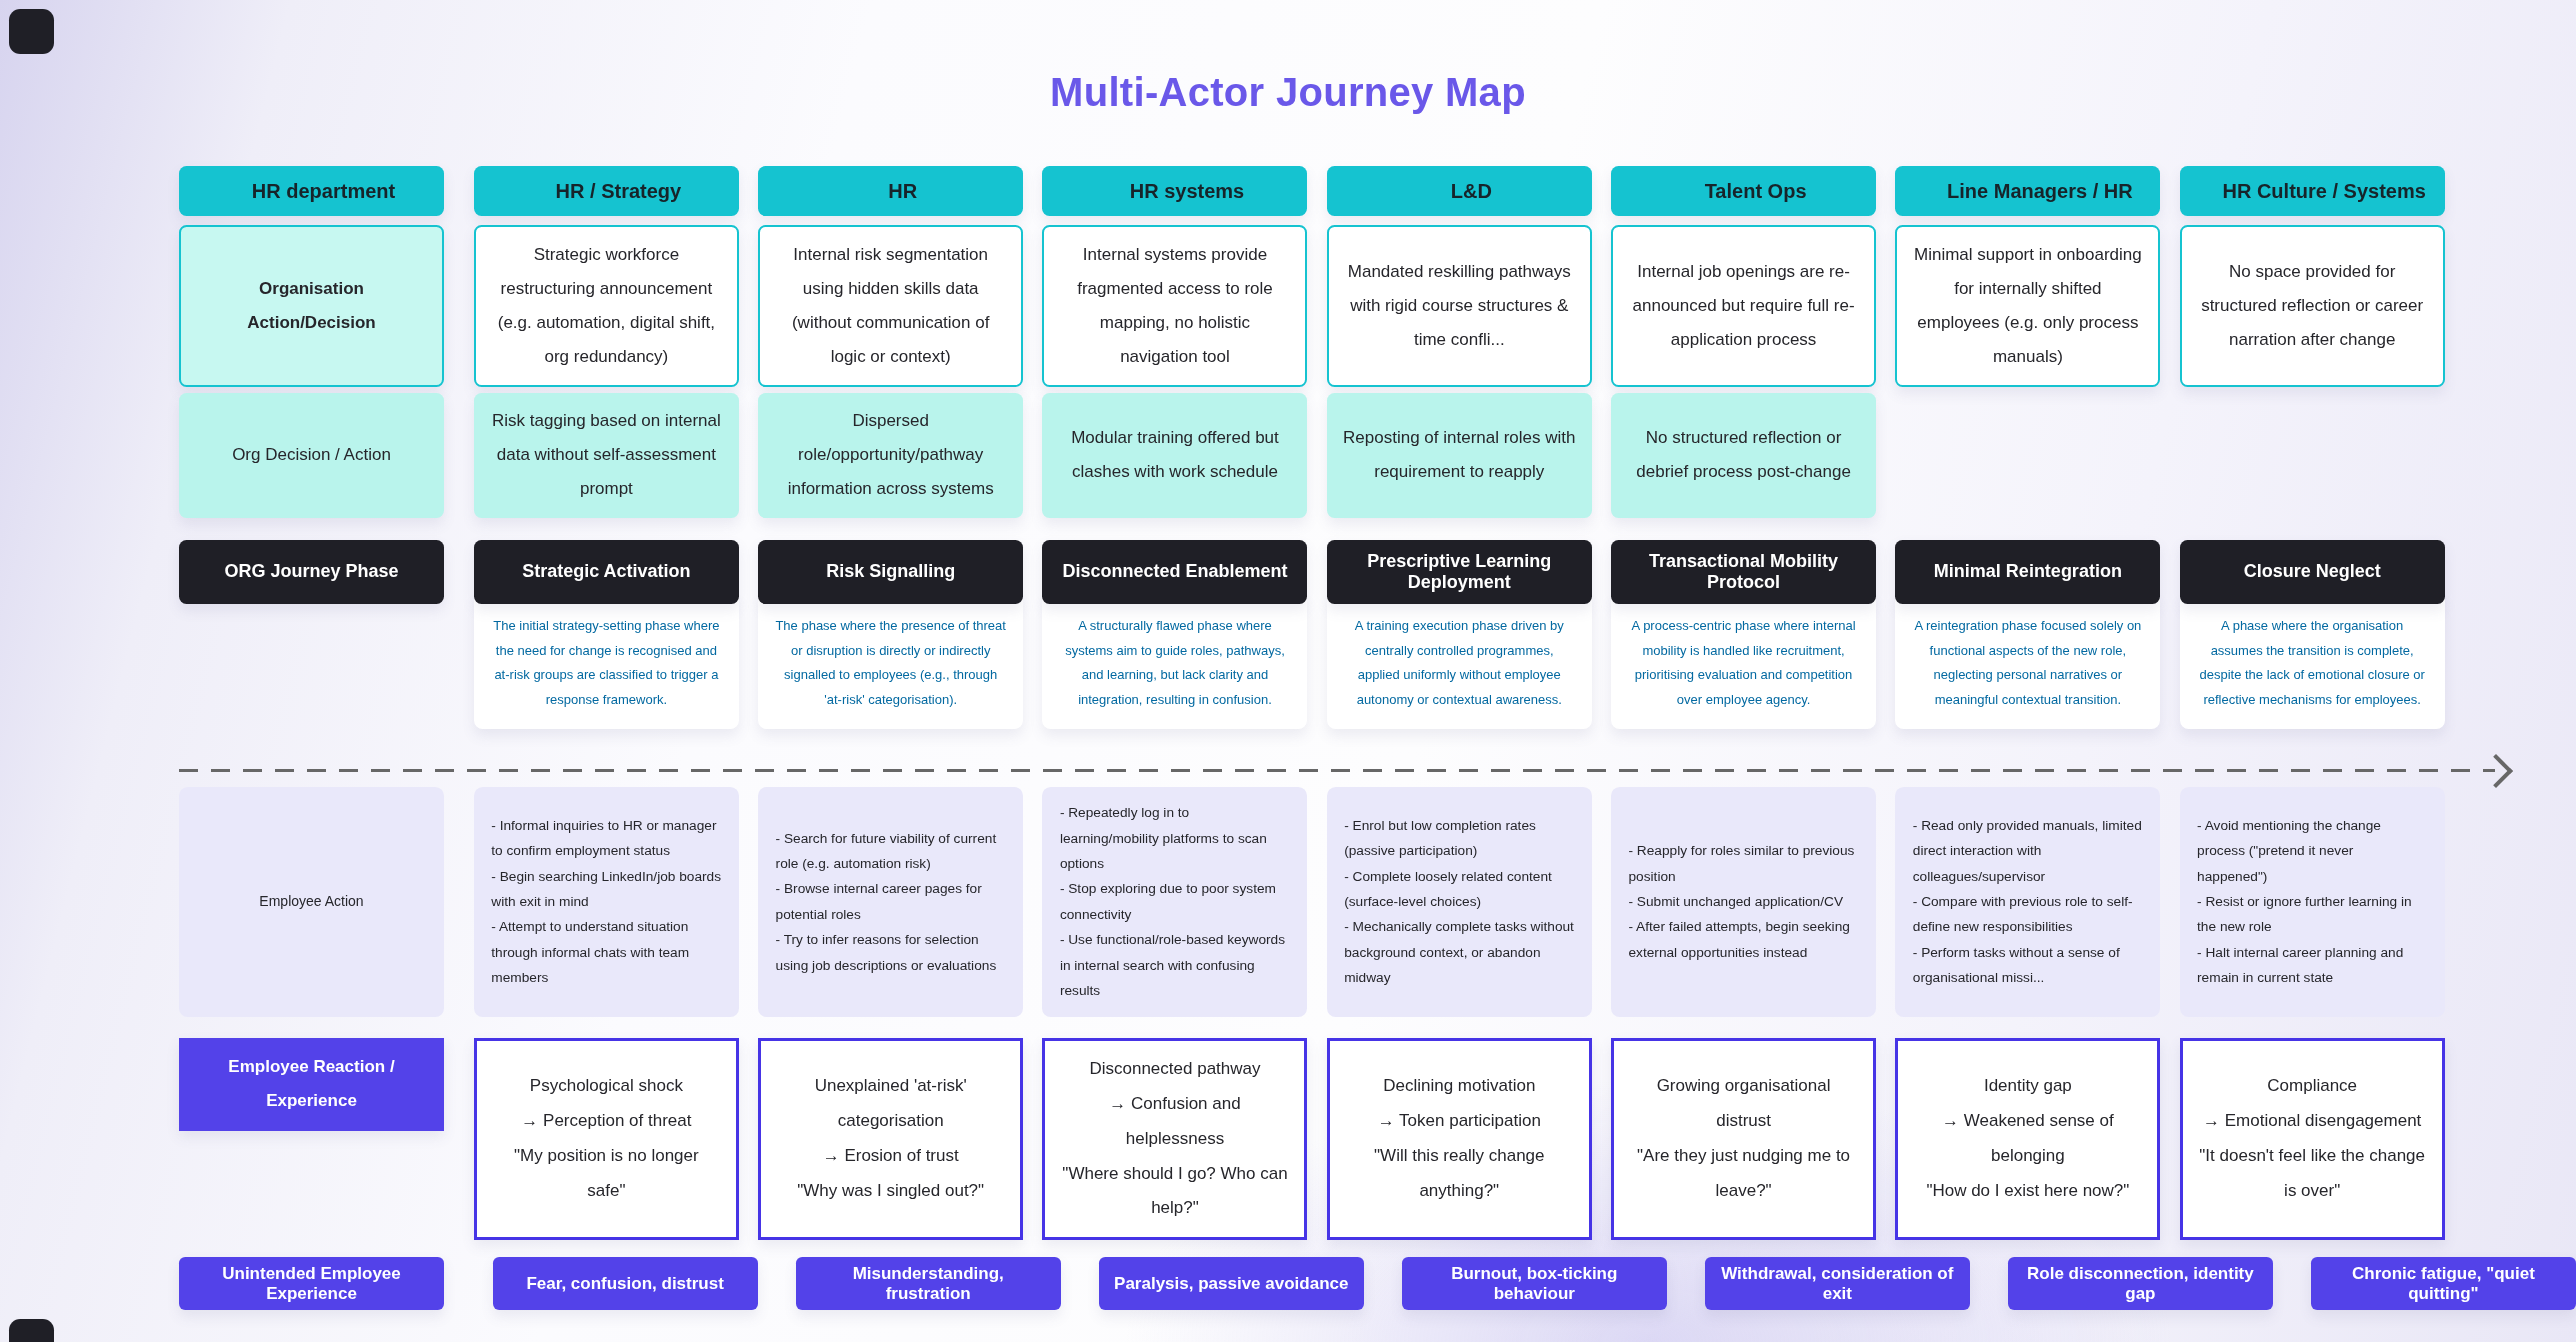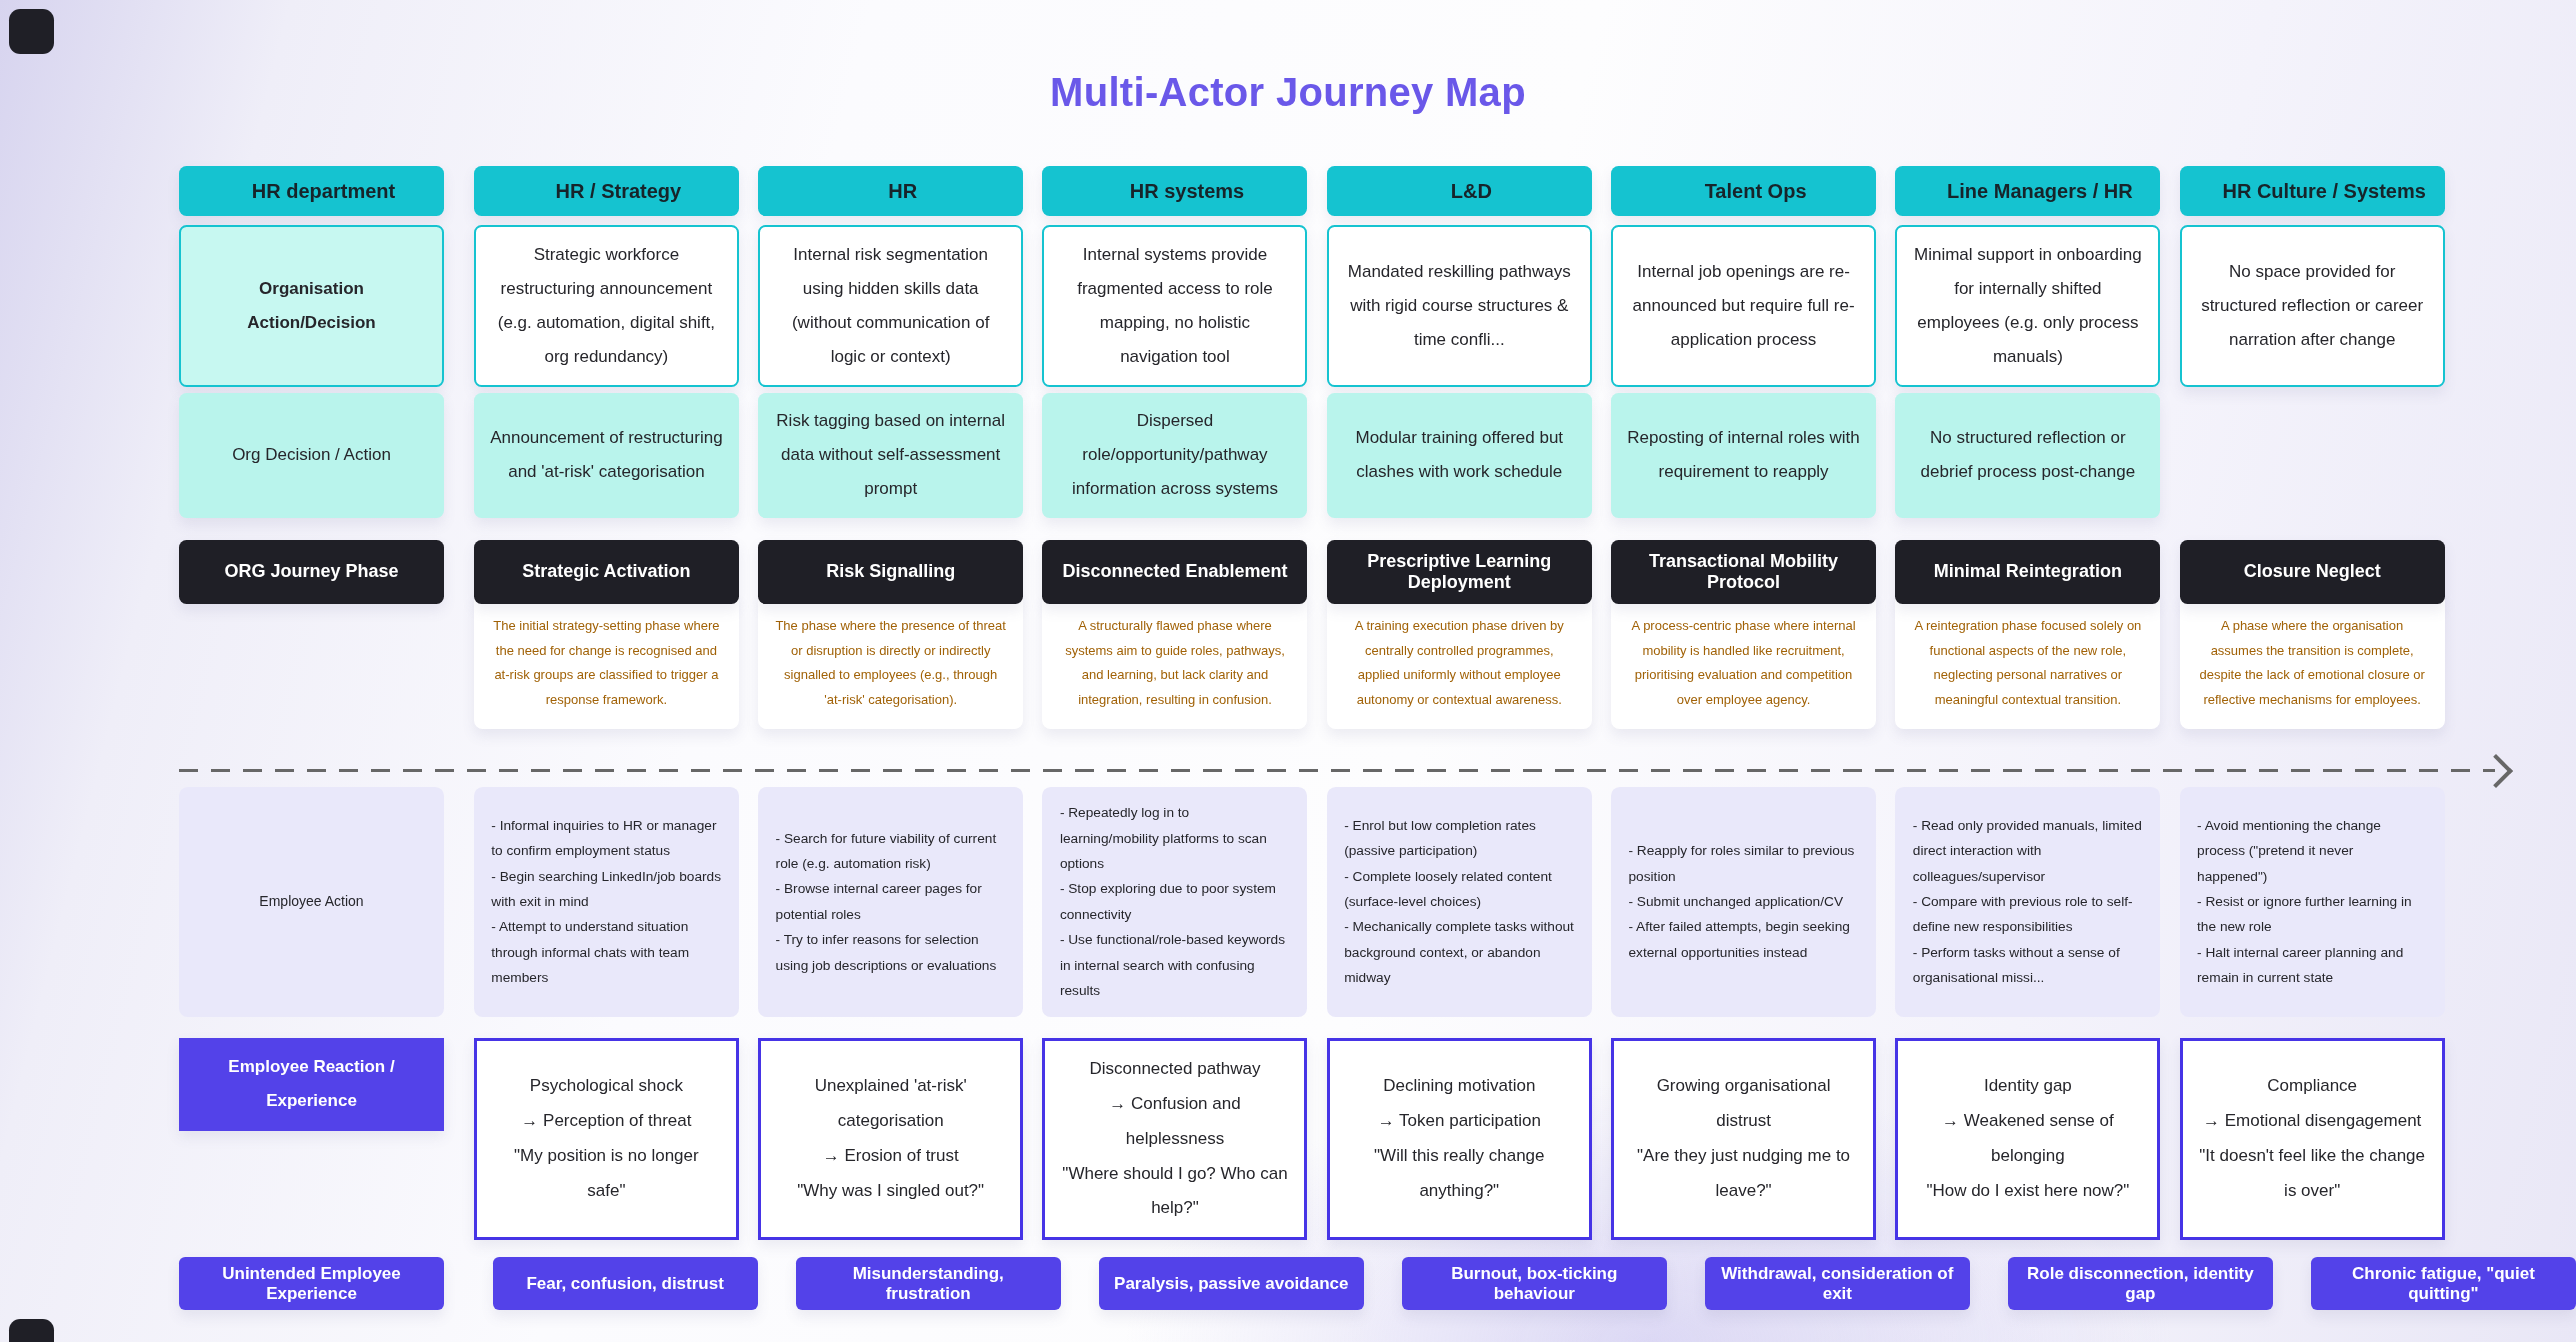--- a/index.html
+++ b/index.html
@@ -37,21 +37,21 @@
   .row-actor .cell{ min-height:50px; background:#15c3d0; color:#17242a; font-size:20px; font-weight:700;padding-left:40px; }
   .row-orgaction{ margin-top:8.7px; }
   .row-orgaction .cell{ min-height:117px; background:#ffffff; border:2.5px solid #15c3d0; font-size:17px; font-weight:500; line-height:2.0; }
   .row-orgaction .label-cell.cell{ background:#c7f8f1; font-weight:600; }
   .row-orgdecision{ margin-top:6.2px; }
   .row-orgdecision .cell{ min-height:97px; background:#b9f4ec; border:none; font-size:17px; font-weight:500; line-height:2.0; }
   .row-orgphase{ margin-top:22px; }
   .cell-dark{ background:#1f1f26 !important; color:#fff !important; font-weight:700; }
   .row-orgphase .cell{ min-height:59px; font-size:18px; position:relative; z-index:1; }
   .row-desc{ margin-top:-6.2px; }
-  .row-desc .cell{ min-height:72px; background:#ffffff; border-radius:0 0 8.7px 8.7px; font-size:13px; font-weight:500; line-height:1.9; color:#a16207; padding:16px 16px; }
+  .row-desc .cell{ min-height:72px; background:#ffffff; border-radius:0 0 8.7px 8.7px; font-size:13px; font-weight:500; line-height:1.9; color:#0369a1; padding:16px 16px; }
   .row-desc .label-cell{ background:none; box-shadow:none; border:none; }
 
   .divider-row{ margin:27px 0 0 0; height:30px; display:flex; align-items:center; padding-right:68px; }
   .dash-line{ flex:1; height:3.7px; background:repeating-linear-gradient(90deg,#676767 0 18.7px,transparent 18.7px 32px); }
   .arrow-head{ width:24px; height:24px; border-top:4.4px solid #676767; border-right:4.4px solid #676767; transform:rotate(45deg); margin-left:-11.2px; }
 
   .row-action{ margin-top:1.2px; }
   .row-action .cell{ min-height:92px; background:#e9e8fa; border-radius:8.7px; box-shadow:none; font-size:13.7px; font-weight:500; line-height:1.85; text-align:left; justify-content:flex-start; padding:13.7px 17.4px; }
   .row-action .label-cell.cell{ text-align:center; justify-content:center; font-size:14px; font-weight:400; }
 
@@ -90,21 +90,20 @@
       <div class="cell col-cell">Internal risk segmentation using hidden skills data (without communication of logic or context)</div>
       <div class="cell col-cell">Internal systems provide fragmented access to role mapping, no holistic navigation tool</div>
       <div class="cell col-cell">Mandated reskilling pathways with rigid course structures &amp; time confli...</div>
       <div class="cell col-cell">Internal job openings are re-announced but require full re-application process</div>
       <div class="cell col-cell">Minimal support in onboarding for internally shifted employees (e.g. only process manuals)</div>
       <div class="cell col-cell">No space provided for structured reflection or career narration after change</div>
     </div>
 
   <div class="row row-orgdecision">
     <div class="cell label-cell">Org Decision / Action</div>
-  <div class="cell col-cell">Announcement of restructuring and 'at-risk' categorisation</div>
       <div class="cell col-cell">Risk tagging based on internal data without self-assessment prompt</div>
       <div class="cell col-cell">Dispersed role/opportunity/pathway information across systems</div>
       <div class="cell col-cell">Modular training offered but clashes with work schedule</div>
       <div class="cell col-cell">Reposting of internal roles with requirement to reapply</div>
       <div class="cell col-cell">No structured reflection or debrief process post-change</div>
     </div>
 
   <div class="row row-orgphase">
     <div class="cell label-cell cell-dark">ORG Journey Phase</div>
   <div class="cell col-cell cell-dark">Strategic Activation</div>

